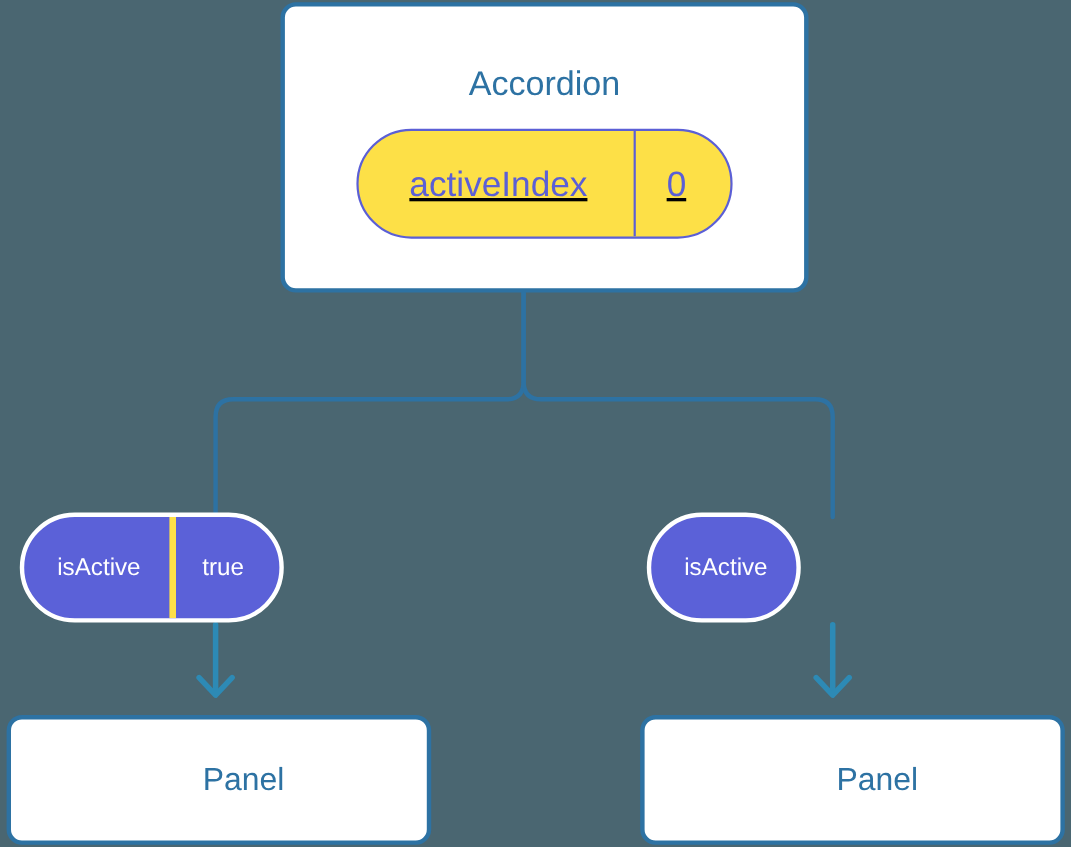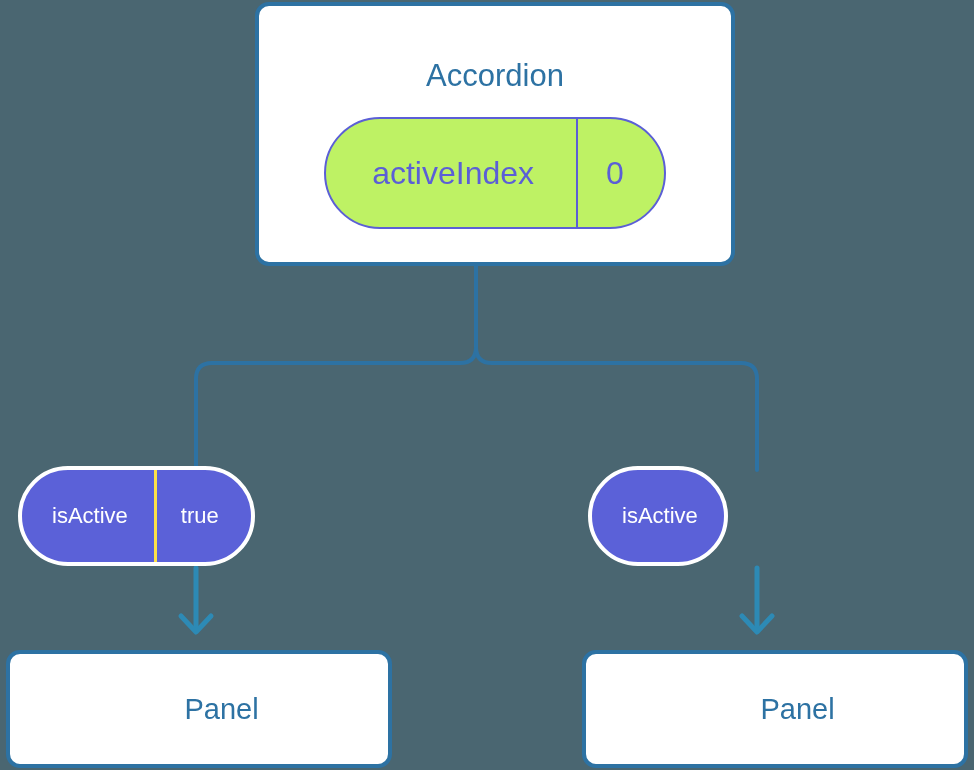--- a/index.html
+++ b/index.html
@@ -92,22 +92,23 @@
     display: flex;
     align-items: center;
     justify-content: center;
     line-height: 1;
   }
 
   
   .pill-outline {
     position: relative;
     border: 2px solid #5b5fd6;
-    background: #bef264;
-    height: 112px;
+    background: #fde047;
+    height: 100px;
+    text-decoration: underline;
   }
   .pill-outline .pill-key,
   .pill-outline .pill-val {
     color: #5b5fd6;
     font-size: 32px;
   }
   .pill-outline .pill-key { padding: 0 42px 0 46px; }
   .pill-outline .pill-val {
     padding: 0 40px 0 28px;
     border-left: 2px solid #5b5fd6;
@@ -120,21 +121,21 @@
     height: 100px;
   }
   .pill-filled .pill-key,
   .pill-filled .pill-val {
     color: #ffffff;
     font-size: 22px;
   }
   .pill-filled .pill-key { padding: 0 26px 0 30px; }
   .pill-filled .pill-val {
     padding: 0 32px 0 24px;
-    border-left: 3px solid #fde047;
+    border-left: 6px solid #fde047;
   }
   #pill-is-active-true  { left: 18px;  top: 466px; }
   #pill-is-active-false { left: 588px; top: 466px; }
 </style>
 </head>
 <body>
 
 <div id="diagram">
 
   <svg id="connectors" viewBox="0 0 974 770" width="974" height="770" xmlns="http://www.w3.org/2000/svg">

